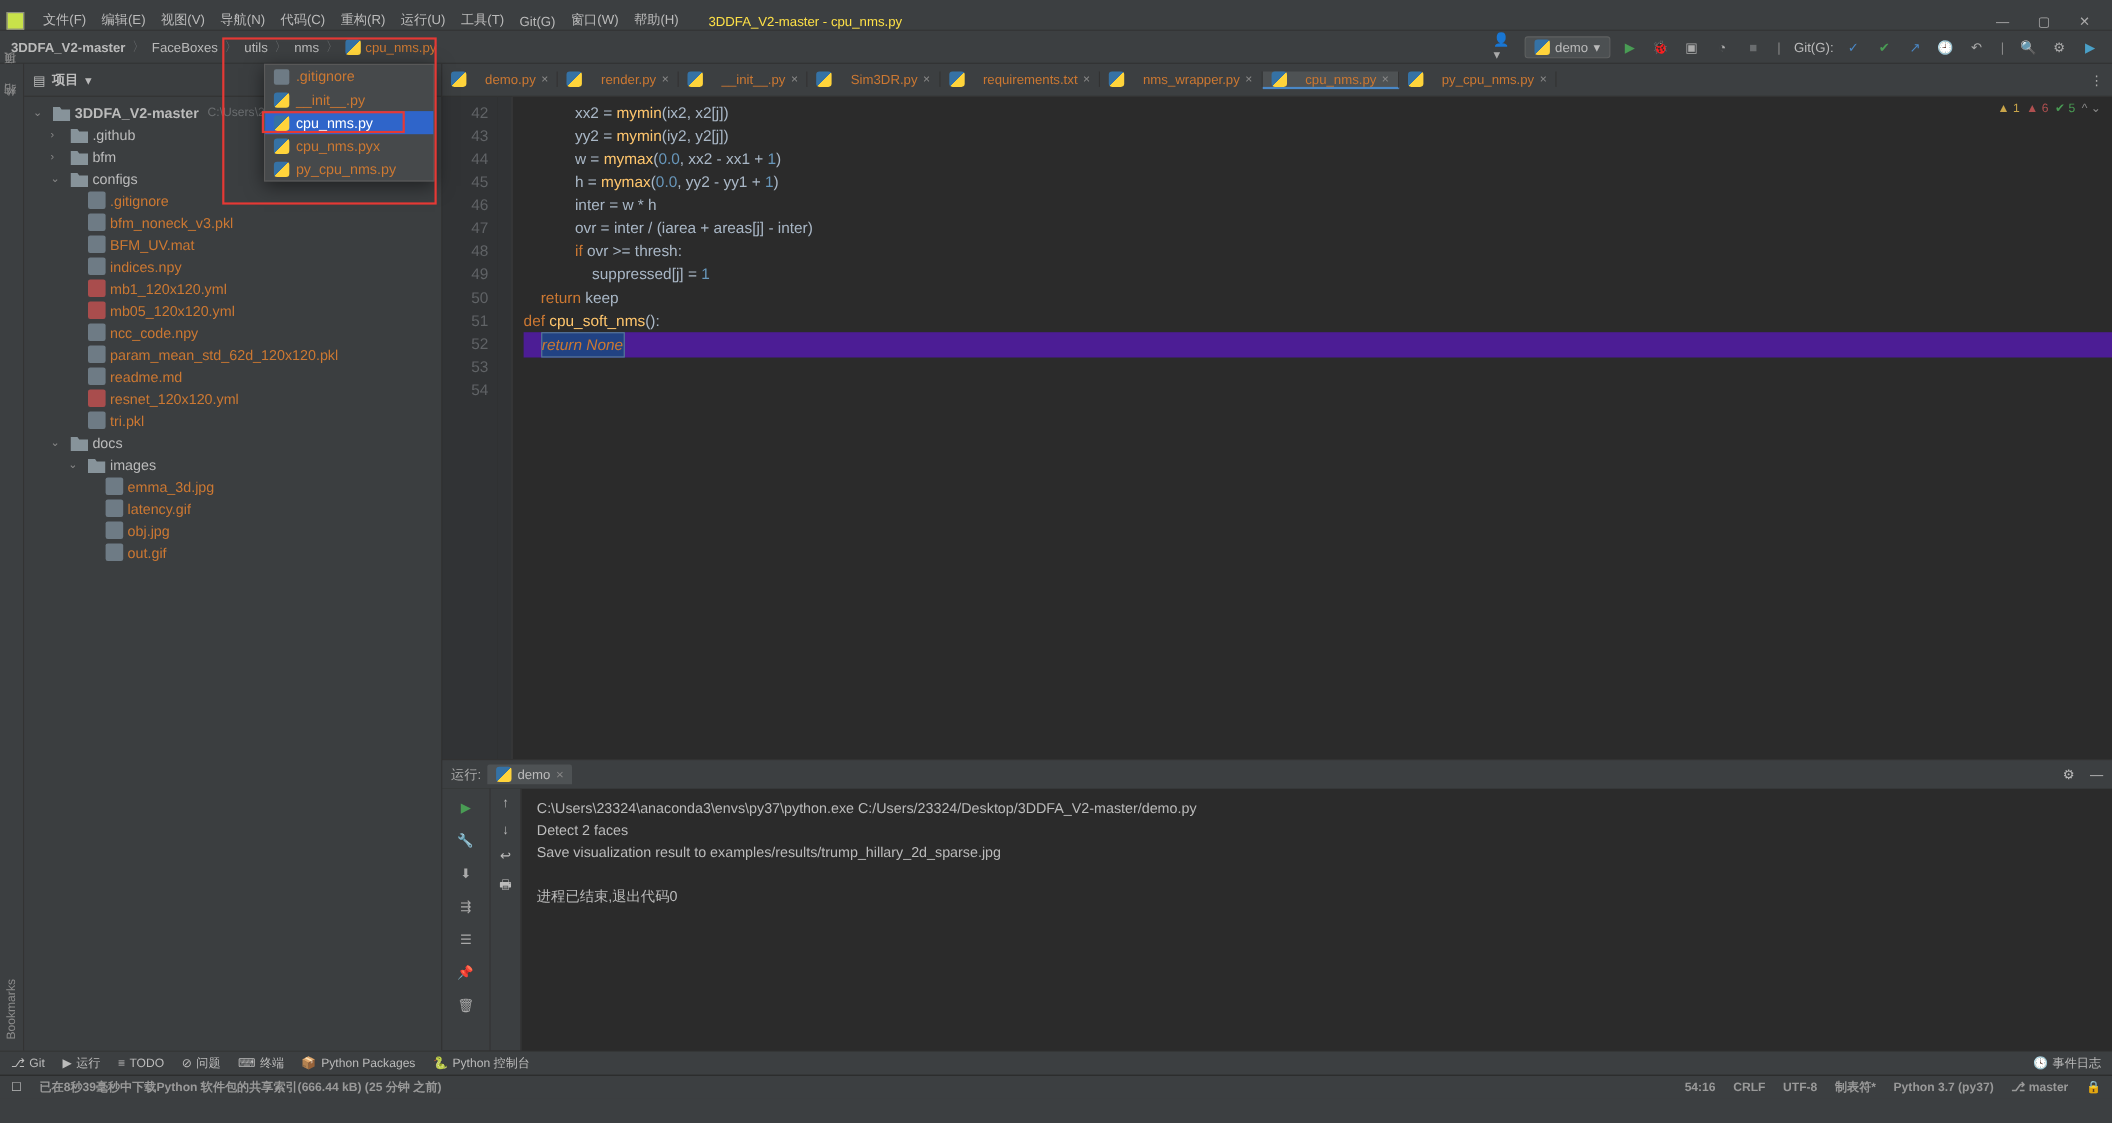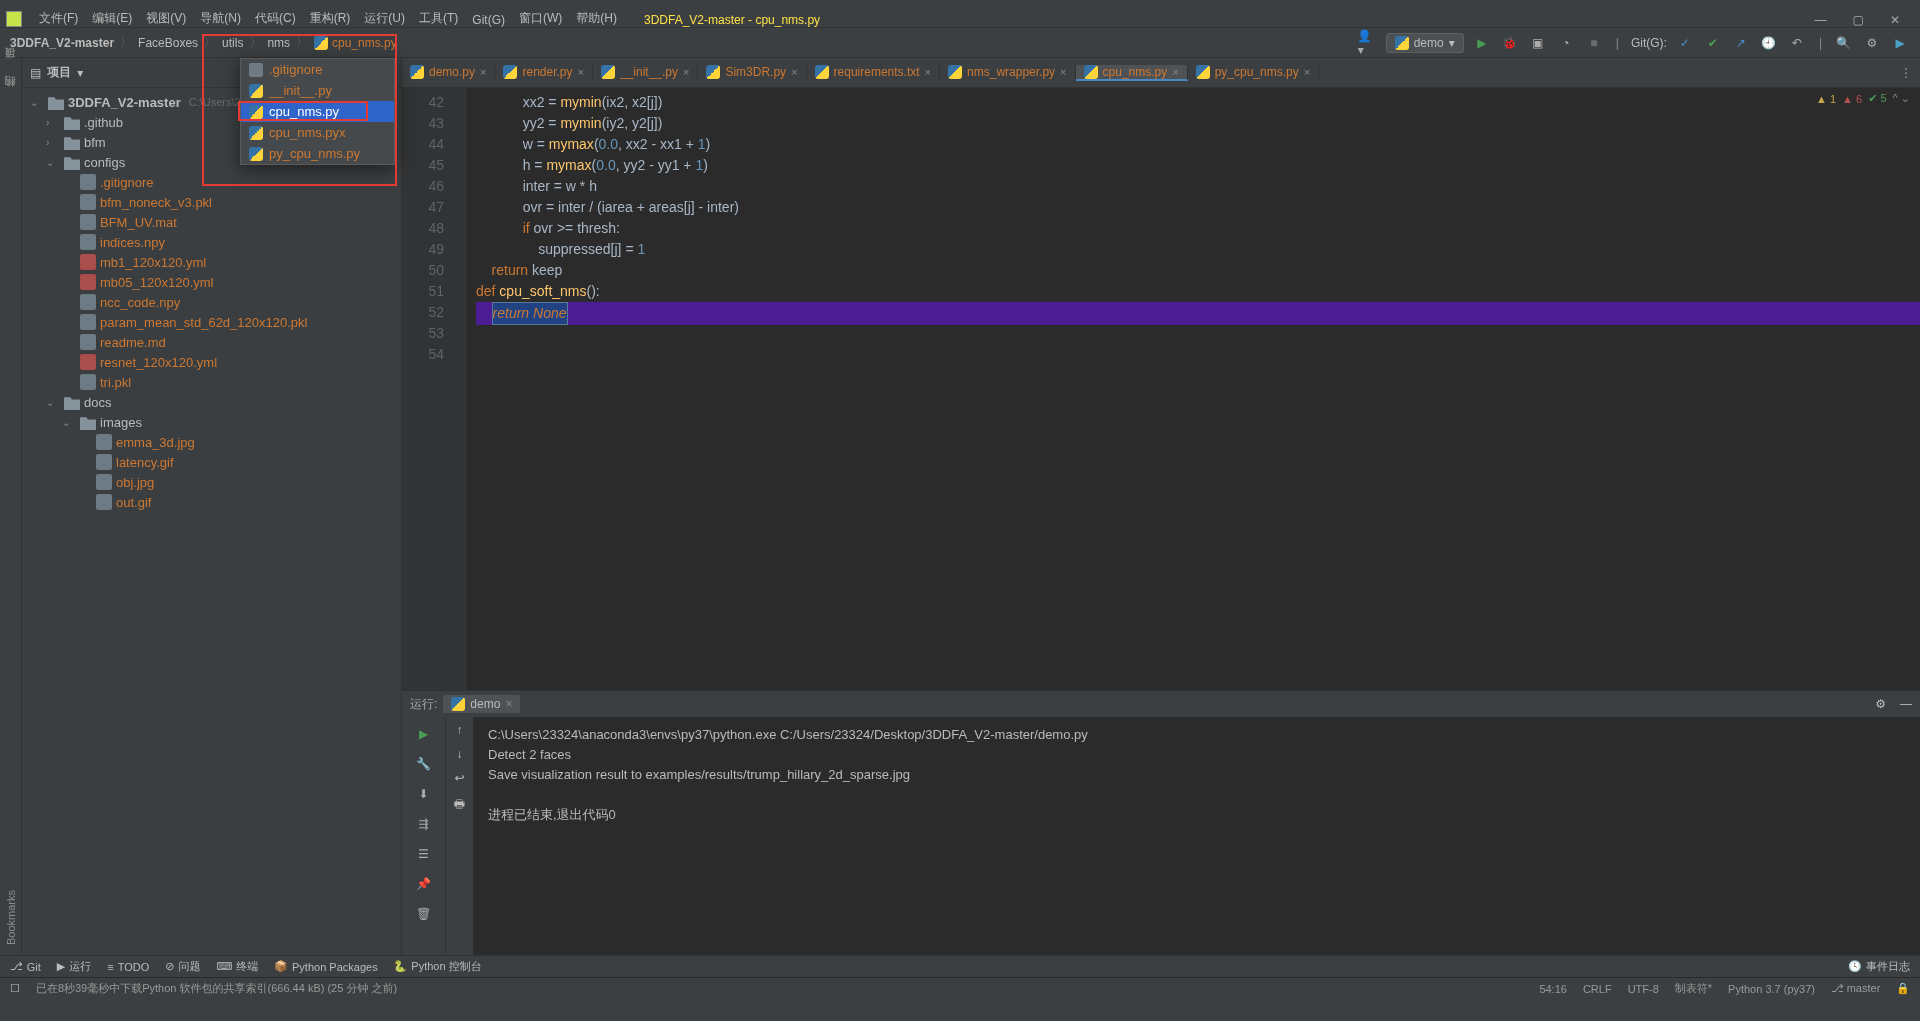--- a/index.html
+++ b/index.html
@@ -37,21 +37,21 @@
 .indent-1{padding-left:24px} .indent-2{padding-left:40px} .indent-3{padding-left:56px}
 .ficon.folder { background:#87939a; clip-path:polygon(0 20%,40% 20%,50% 35%,100% 35%,100% 100%,0 100%); }
 .ficon.py { background:linear-gradient(135deg,#3572a5 50%,#ffd43b 50%); border-radius:3px; }
 .ficon.file { background:#6e7b85; border-radius:2px; }
 .ficon.yml { background:#a94d4d; border-radius:2px; }
 .ficon.pkl { background:#6e7b85; border-radius:2px; }
 .editor-area { flex:1; display:flex; flex-direction:column; background:#2b2b2b; min-width:0; }
 .editor-tabs { height:30px; display:flex; align-items:center; background:#3c3f41; border-bottom:1px solid #323232; overflow:hidden; }
 .ed-tab { display:flex; align-items:center; padding:0 8px; height:100%; gap:5px; cursor:pointer; border-right:1px solid #323232; font-size:12px; }
 .ed-tab.active { background:#4e5254; border-bottom:2px solid #4a88c7; }
-.ed-tab .tname { color:#cc7832; }
+.ed-tab .tname { color:#cc7832;margin-left:12px; }
 .ed-tab .tclose { color:#888; font-size:11px; }
 .editor-tabs .tab-menu { margin-left:auto; padding:0 8px; color:#aaa; cursor:pointer; }
 .code-area { flex:1; display:flex; position:relative; font-family:"JetBrains Mono","Consolas",monospace; font-size:14px; }
 .gutter-col { width:50px; background:#313335; text-align:right; color:#606366; padding:4px 8px 4px 0; line-height:21px; }
 .fold-col { width:14px; background:#313335; border-right:1px solid #3a3a3a;}
 .code-col { flex:1; padding:4px 0 4px 10px; line-height:21px; white-space:pre; color:#a9b7c6; position:relative; }
 .code-col .kw { color:#cc7832; }
 .code-col .num { color:#6897bb; }
 .code-col .fn { color:#ffc66d; }
 .code-col .sel-line { background:#4c1d95;font-style:italic; }
@@ -67,21 +67,21 @@
 .run-body { flex:1; display:flex; }
 .run-left { width:44px; background:#3c3f41; border-right:1px solid #323232; display:flex; flex-direction:column; align-items:center; padding:6px 0; gap:8px; }
 .run-left .rbtn { width:22px; height:22px; display:flex; align-items:center; justify-content:center; color:#aaa; cursor:pointer; }
 .run-left2 { width:28px; background:#3c3f41; border-right:1px solid #323232; display:flex; flex-direction:column; align-items:center; padding:6px 0; gap:10px; }
 .run-output { flex:1; padding:8px 14px; font-family:"JetBrains Mono","Consolas",monospace; font-size:13px; color:#bbbbbb; line-height:20px; white-space:pre; }
 .bottom-bar { height:22px; background:#3c3f41; border-top:1px solid #323232; display:flex; align-items:center; padding:0 10px; gap:16px; font-size:11px; }
 .bottom-bar .bitem { display:flex; align-items:center; gap:4px; cursor:pointer; color:#bbb; }
 .bottom-bar .spacer { flex:1; }
 .status-bar { height:22px; background:#3c3f41; border-top:1px solid #2a2a2a; display:flex; align-items:center; padding:0 10px; gap:16px; font-size:11px; }
 .status-bar .spacer { flex:1; }
-.status-bar .sitem { color:#999; }
+.status-bar .sitem { color:#999;font-weight:bold; }
 .popup { position:absolute; left:240px; top:58px; width:155px; background:#46494b; border:1px solid #5a5a5a; box-shadow:0 4px 16px rgba(0,0,0,.5); z-index:50; }
 .popup .prow { display:flex; align-items:center; gap:6px; padding:3px 8px; cursor:pointer; font-size:13px; }
 .popup .prow.selected { background:#2f65ca; color:#fff; }
 .popup .prow .fname { }
 .popup .prow .fname.hl { color:#cc7832; }
 .popup .prow.selected .fname { color:#fff; }
 .red-annot { position:absolute; border:2px solid #e53935; pointer-events:none; z-index:60; }
 .py-icon-svg { width:14px; height:14px; display:inline-block; background:linear-gradient(135deg,#3572a5 50%,#ffd43b 50%); border-radius:3px; }
 </style>
 </head>

